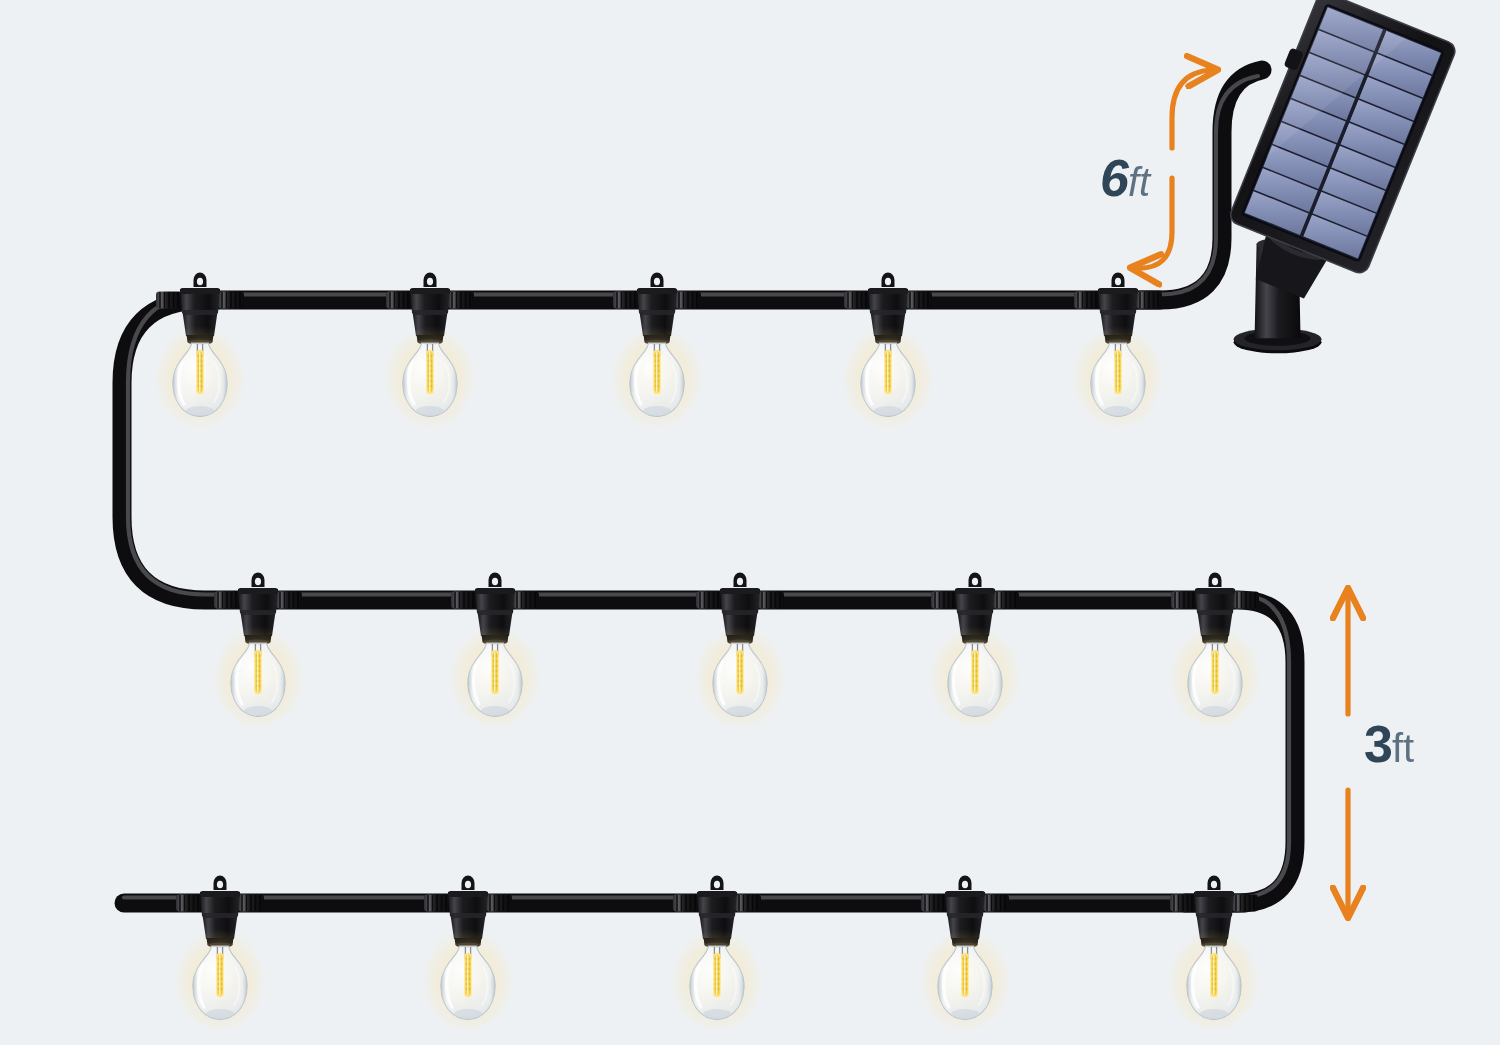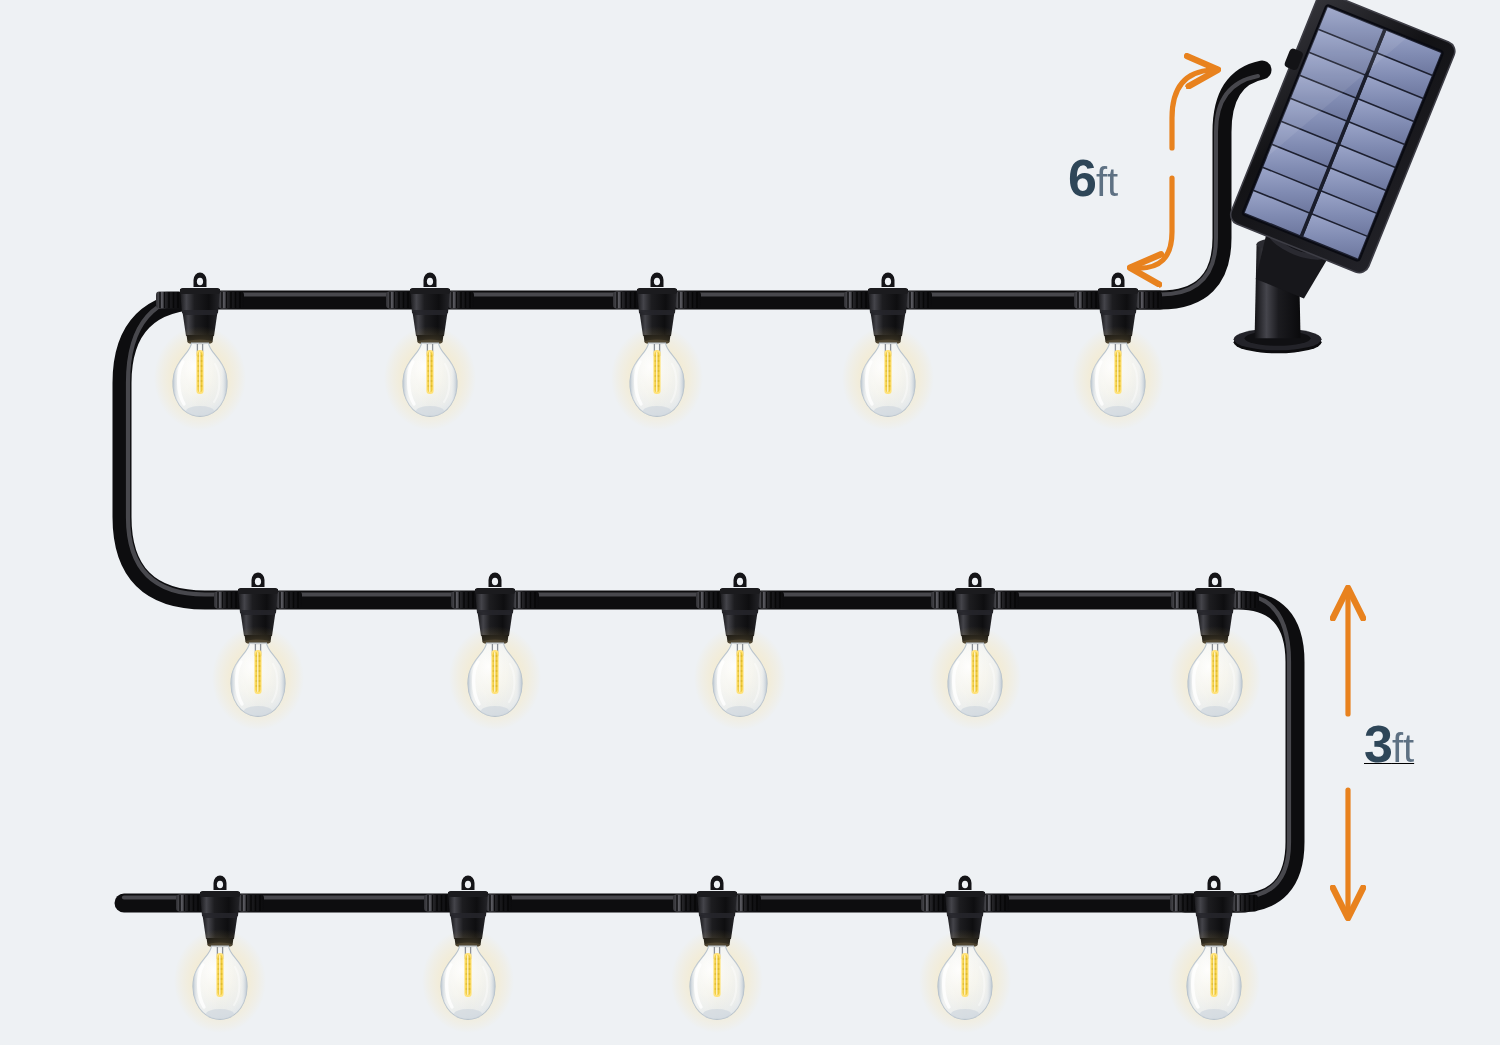--- a/index.html
+++ b/index.html
@@ -39,22 +39,22 @@
     color: #2e4658;
     letter-spacing: -1px;
   }
   .dim-unit {
     font-family: "Liberation Sans", sans-serif;
     font-weight: normal;
     font-size: 40px;
     color: #5e7183;
     letter-spacing: 0px;
   }
-  #label-6ft { left: 1068px; top: 152px; }
-  #label-3ft { left: 1364px; top: 718px; text-decoration: underline; }
+  #label-6ft { left: 1100px; top: 152px; font-style: italic; }
+  #label-3ft { left: 1364px; top: 718px; }
 </style>
 </head>
 <body>
 
 <div id="stage">
 
   <svg id="diagram-svg" viewBox="0 0 1500 1045">
     <defs>
 
       <linearGradient id="cableV" x1="0" y1="0" x2="0" y2="1">

